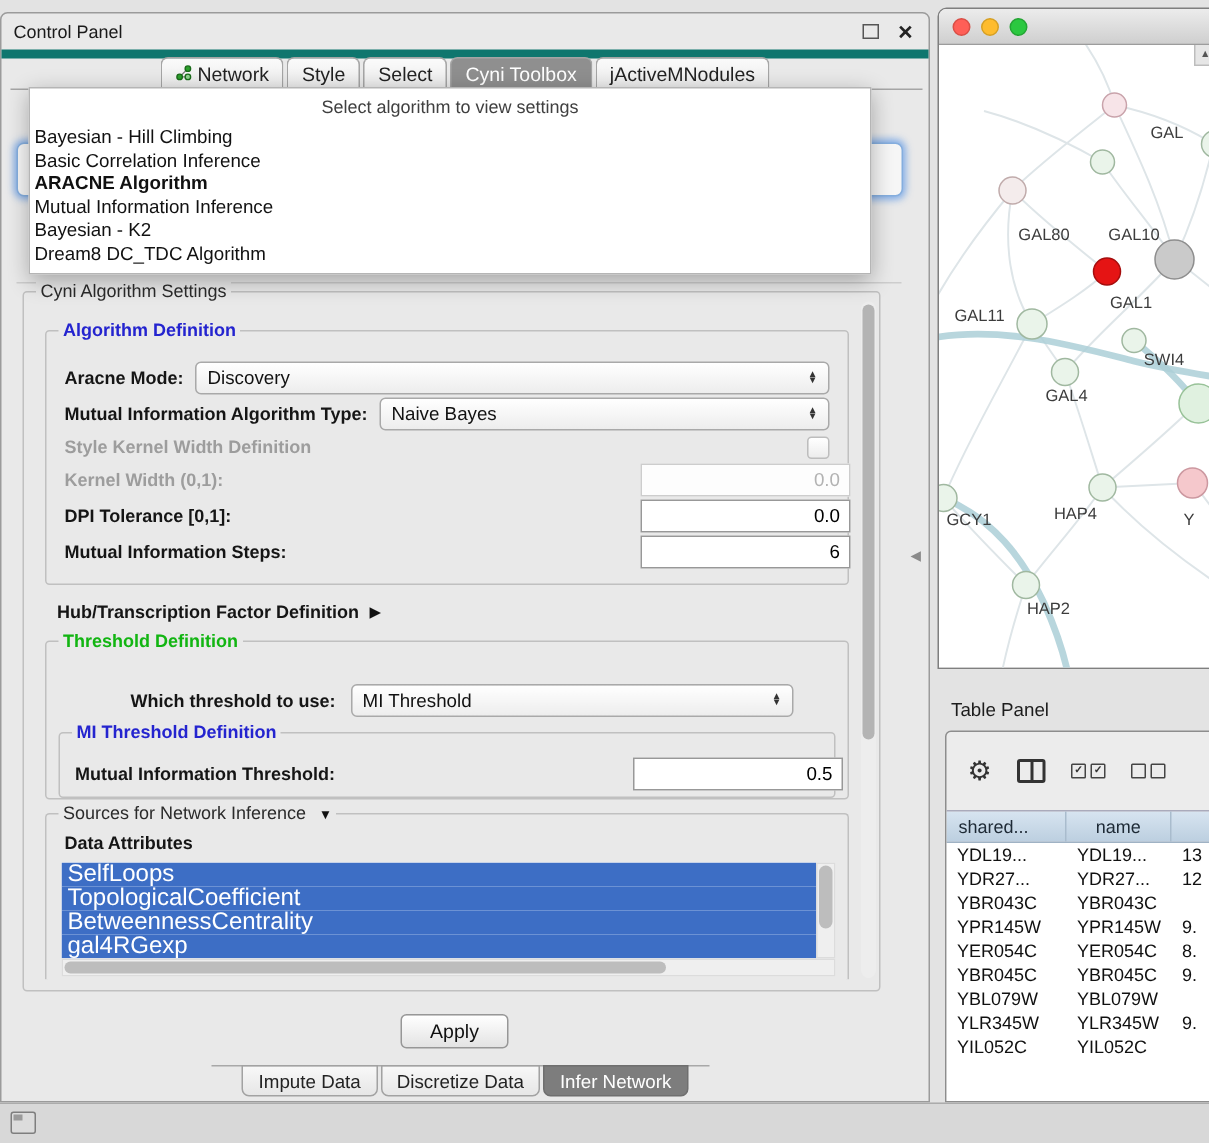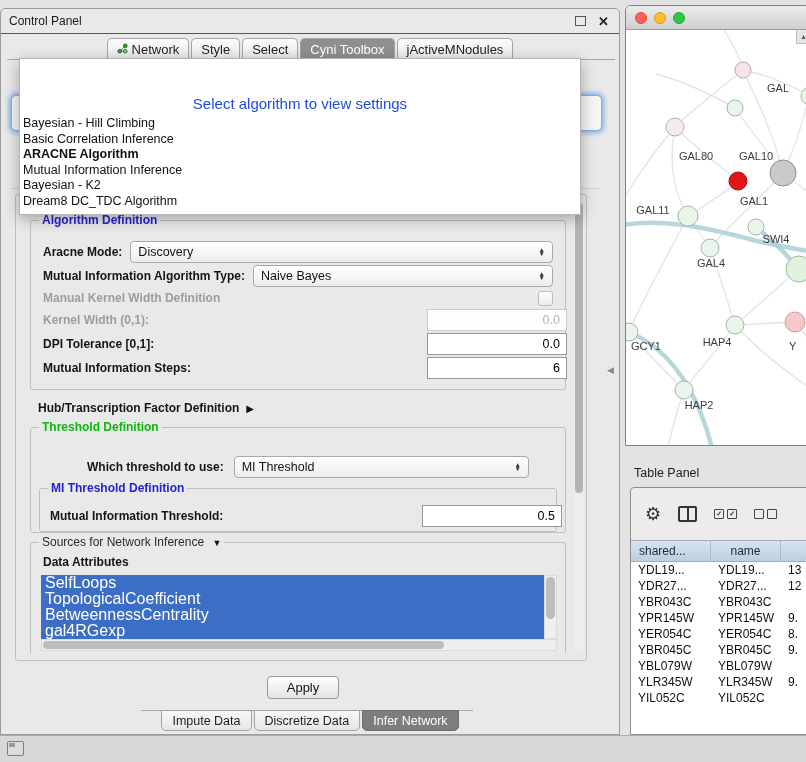--- a/index.html
+++ b/index.html
@@ -4,35 +4,35 @@
 <style>
   html,body{margin:0;padding:0;background:#e3e3e3;}
   .stage{position:relative;width:806px;height:762px;background:#e3e3e3;overflow:hidden;
          font-family:"Liberation Sans",sans-serif;-webkit-font-smoothing:antialiased;}
   
   .bottom-strip{position:absolute;left:0;top:735px;width:806px;height:27px;background:#d8d8d8;border-top:1px solid #ababab;}
   .mini-icon{position:absolute;left:7px;top:741px;width:15px;height:13px;border:1px solid #7e7e7e;background:#dcdcdc;border-radius:2px;}
   .mini-icon span{position:absolute;left:1px;top:1px;width:6px;height:4px;background:#9a9a9a;}
   
   .cp-window{position:absolute;left:0;top:8px;width:620px;height:727px;background:#e9e9e9;border:1px solid #9b9b9b;border-radius:5px 5px 0 0;box-sizing:border-box;}
-  .cp-titlebar{position:absolute;top:0;left:0;right:0;height:24px;display:flex;align-items:center;border-bottom:1px solid #0f766e;}
+  .cp-titlebar{position:absolute;top:0;left:0;right:0;height:24px;display:flex;align-items:center;border-bottom:6px solid #0f766e;}
   .cp-title{font-size:12px;color:#1a1a1a;padding-left:8px;}
   .tb-float{margin-left:auto;width:9px;height:8px;border:1.5px solid #555;margin-right:12px;}
   .tb-close{font-size:13px;font-weight:bold;color:#222;margin-right:10px;cursor:default;}
   .top-tabs{position:absolute;top:28px;left:0;right:0;display:flex;justify-content:center;align-items:flex-end;height:23px;}
   .tab{display:flex;align-items:center;gap:4px;padding:0 9px;font-size:13px;color:#222;background:linear-gradient(#fbfbfb,#e9e9e9);
        border:1px solid #a5a5a5;border-bottom:none;border-radius:5px 5px 0 0;margin:0 1px;height:22px;box-sizing:border-box;}
   .tab.selected{background:#8f8f8f;color:#fff;}
   .tabpane-line{position:absolute;top:50px;left:6px;width:608px;border-top:1px solid #a5a5a5;}
   .focus-frag{position:absolute;background:#f6f6f6;border:1px solid #85aede;border-radius:5px;box-shadow:0 0 5px 2px rgba(100,155,230,.75);z-index:2;}
   .frag-left{left:10px;top:86px;width:16px;height:34px;}
   .frag-right{left:552px;top:86px;width:47px;height:34px;}
   
   .algo-menu{position:absolute;left:18px;top:49px;width:560px;background:#fff;border:1px solid #b5b5b5;box-shadow:0 4px 14px rgba(0,0,0,.3);z-index:5;padding-bottom:5px;}
-  .menu-prompt{height:25px;line-height:25px;text-align:center;color:#1d4ed8;font-size:15px;margin-top:32px;}
+  .menu-prompt{height:25px;line-height:25px;text-align:center;color:#404040;font-size:12px;}
   .menu-item{height:15.5px;line-height:15.5px;font-size:12.5px;color:#111;padding-left:3px;white-space:nowrap;}
   .menu-item.bold{font-weight:bold;}
   .sep-line{position:absolute;left:10px;top:179px;width:590px;border-top:1px solid #cdcdcd;}
   
   .fs{position:absolute;border:1px solid #c0c0c0;border-radius:3px;box-sizing:border-box;}
   .fs-title{position:absolute;top:-8px;left:8px;background:#e9e9e9;padding:0 3px;font-size:12px;color:#2b2b2b;white-space:nowrap;}
   .fs-title.blue{color:#2424cf;font-weight:bold;}
   .fs-title.green{color:#12b512;font-weight:bold;}
   .settings-fs{left:14px;top:185px;width:572px;height:467px;}
   .algo-fs{left:14px;top:25px;width:536px;height:170px;}
@@ -185,21 +185,21 @@
             <span class="lbl">Mutual Information Algorithm Type:</span>
             <div class="combo">
               <span>Naive Bayes</span>
               <span class="combo-arrows">
                   <span>▲</span>
                   <span>▼</span>
                 </span>
             </div>
           </div>
           <div class="row short">
-            <span class="lbl disabled">Manual Kernel Width Definition</span>
+            <span class="lbl disabled">Style Kernel Width Definition</span>
             <span class="spacer"></span>
             <span class="cb"></span>
           </div>
           <div class="row">
             <span class="lbl disabled">Kernel Width (0,1):</span>
             <span class="spacer"></span>
             <input class="num-input disabled" value="0.0" style="">
           </div>
           <div class="row">
             <span class="lbl">DPI Tolerance [0,1]:</span>

